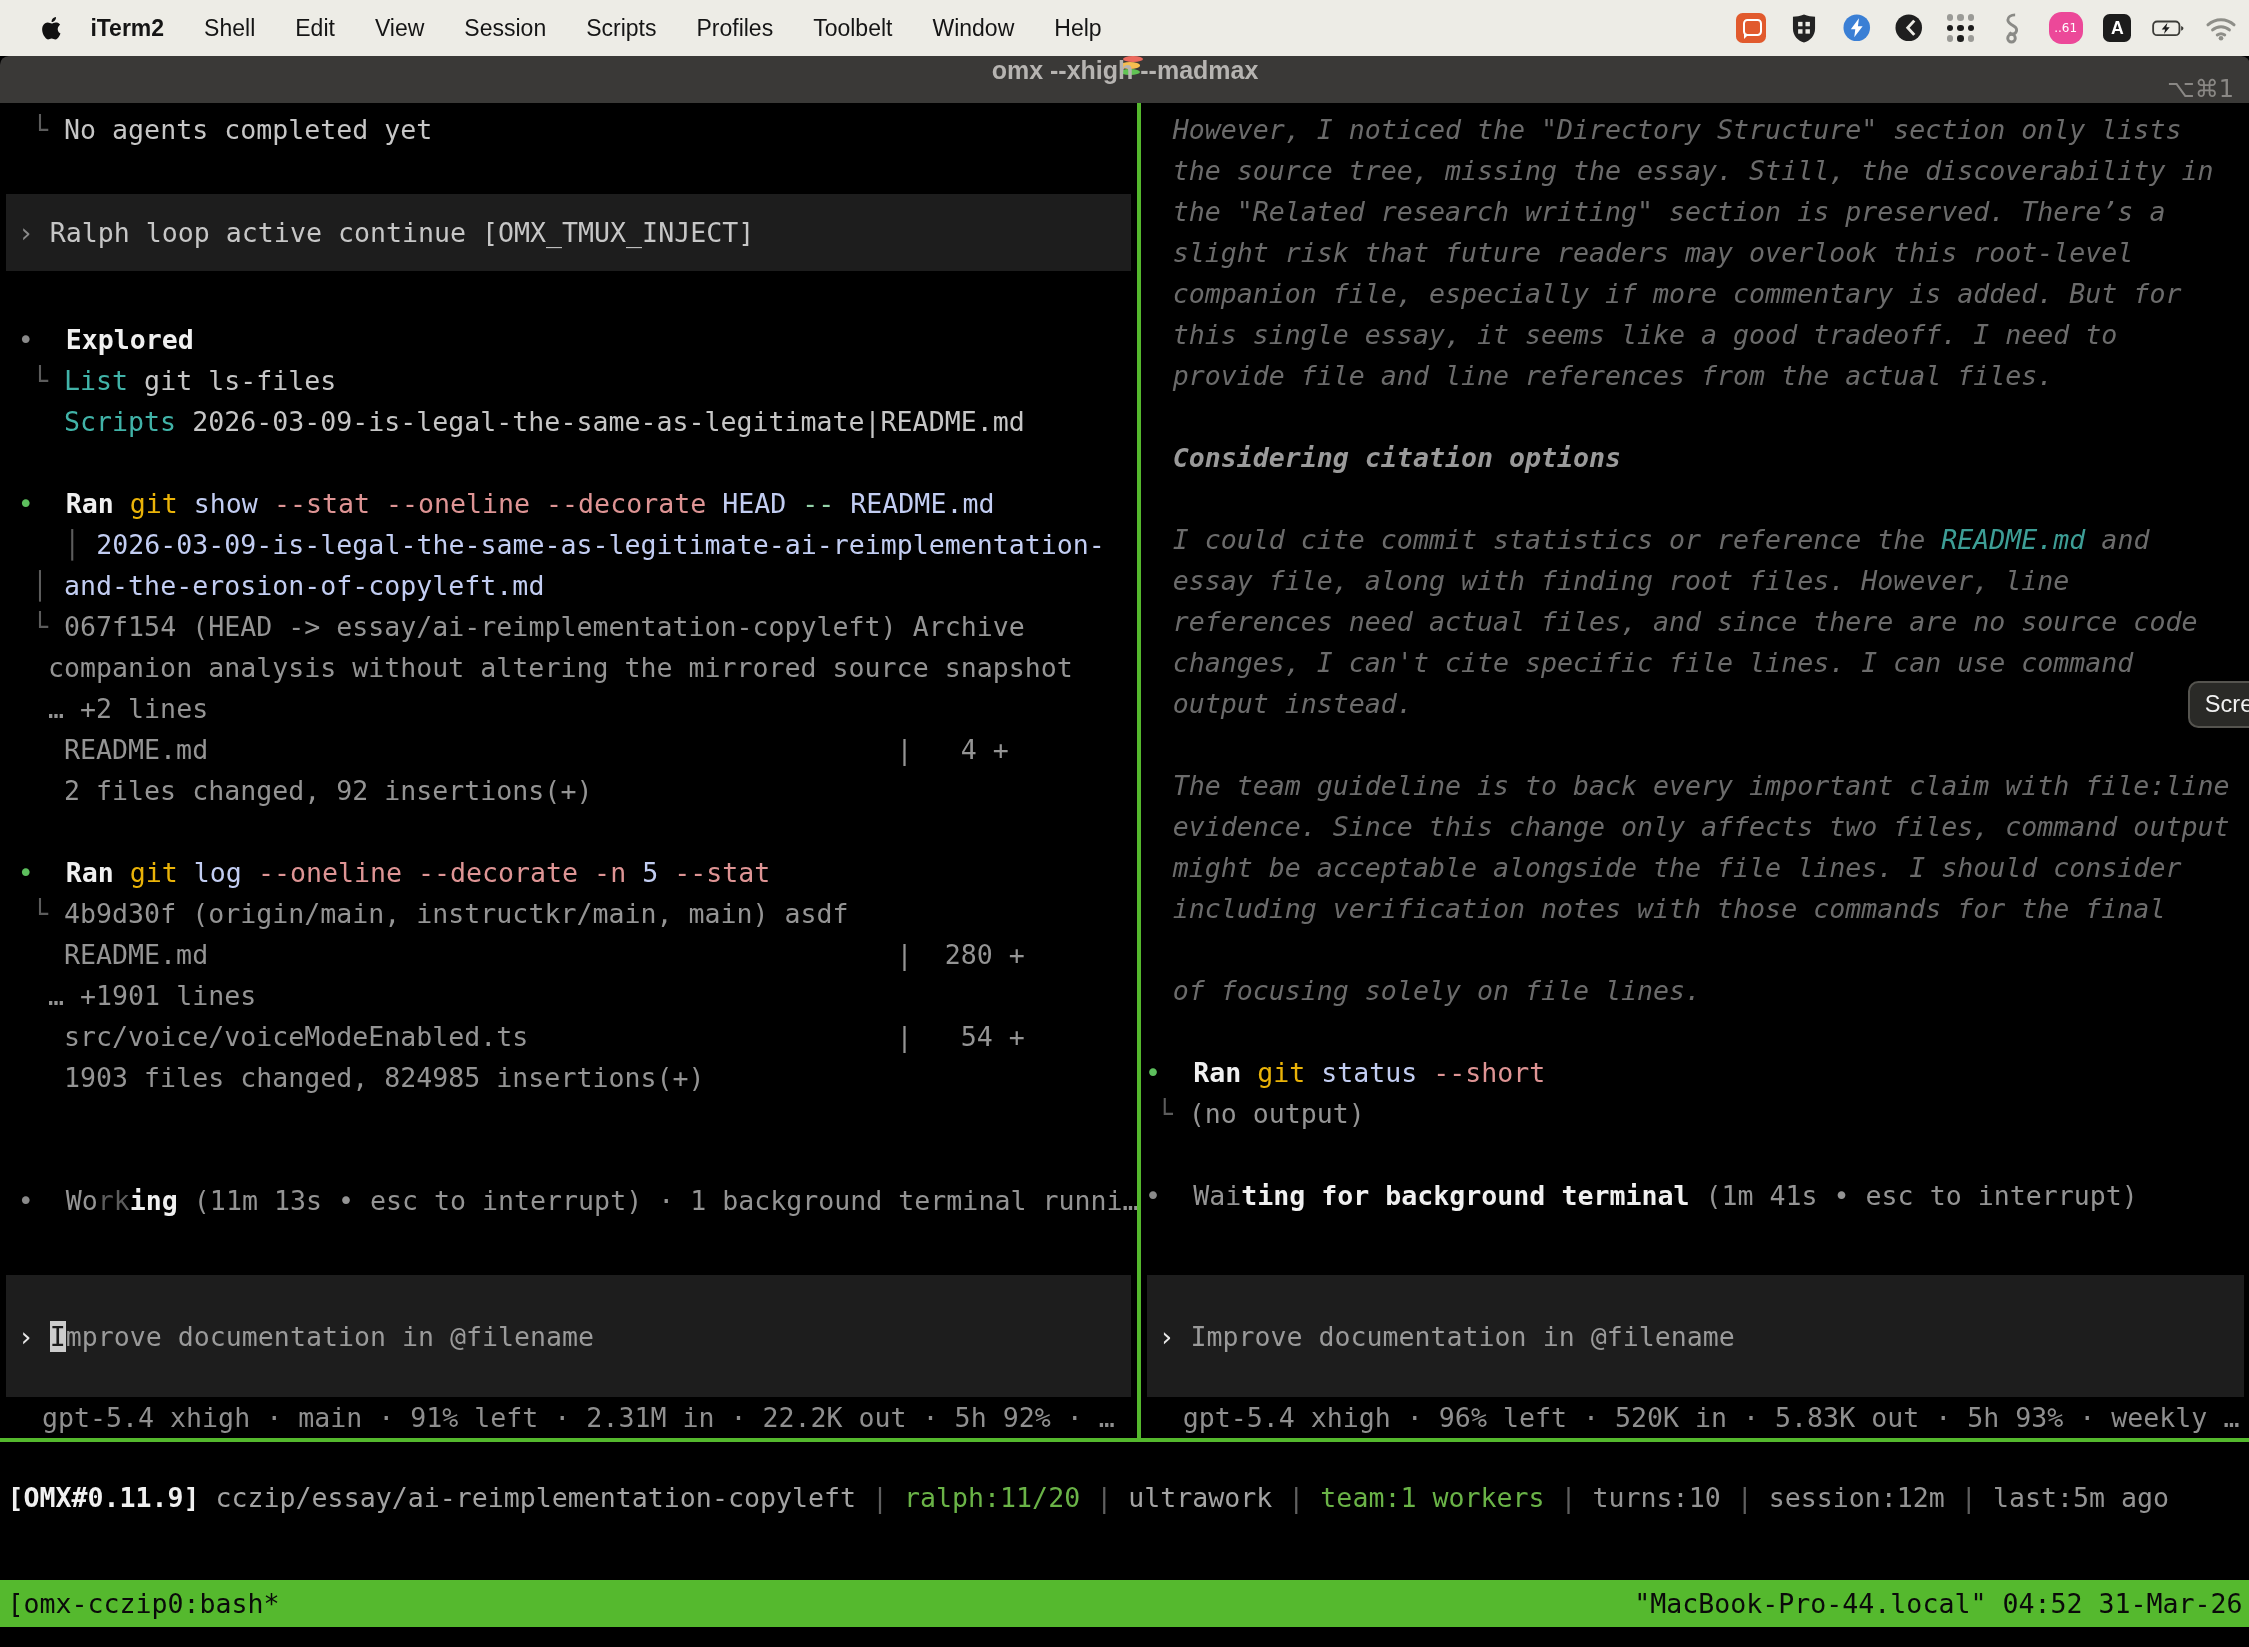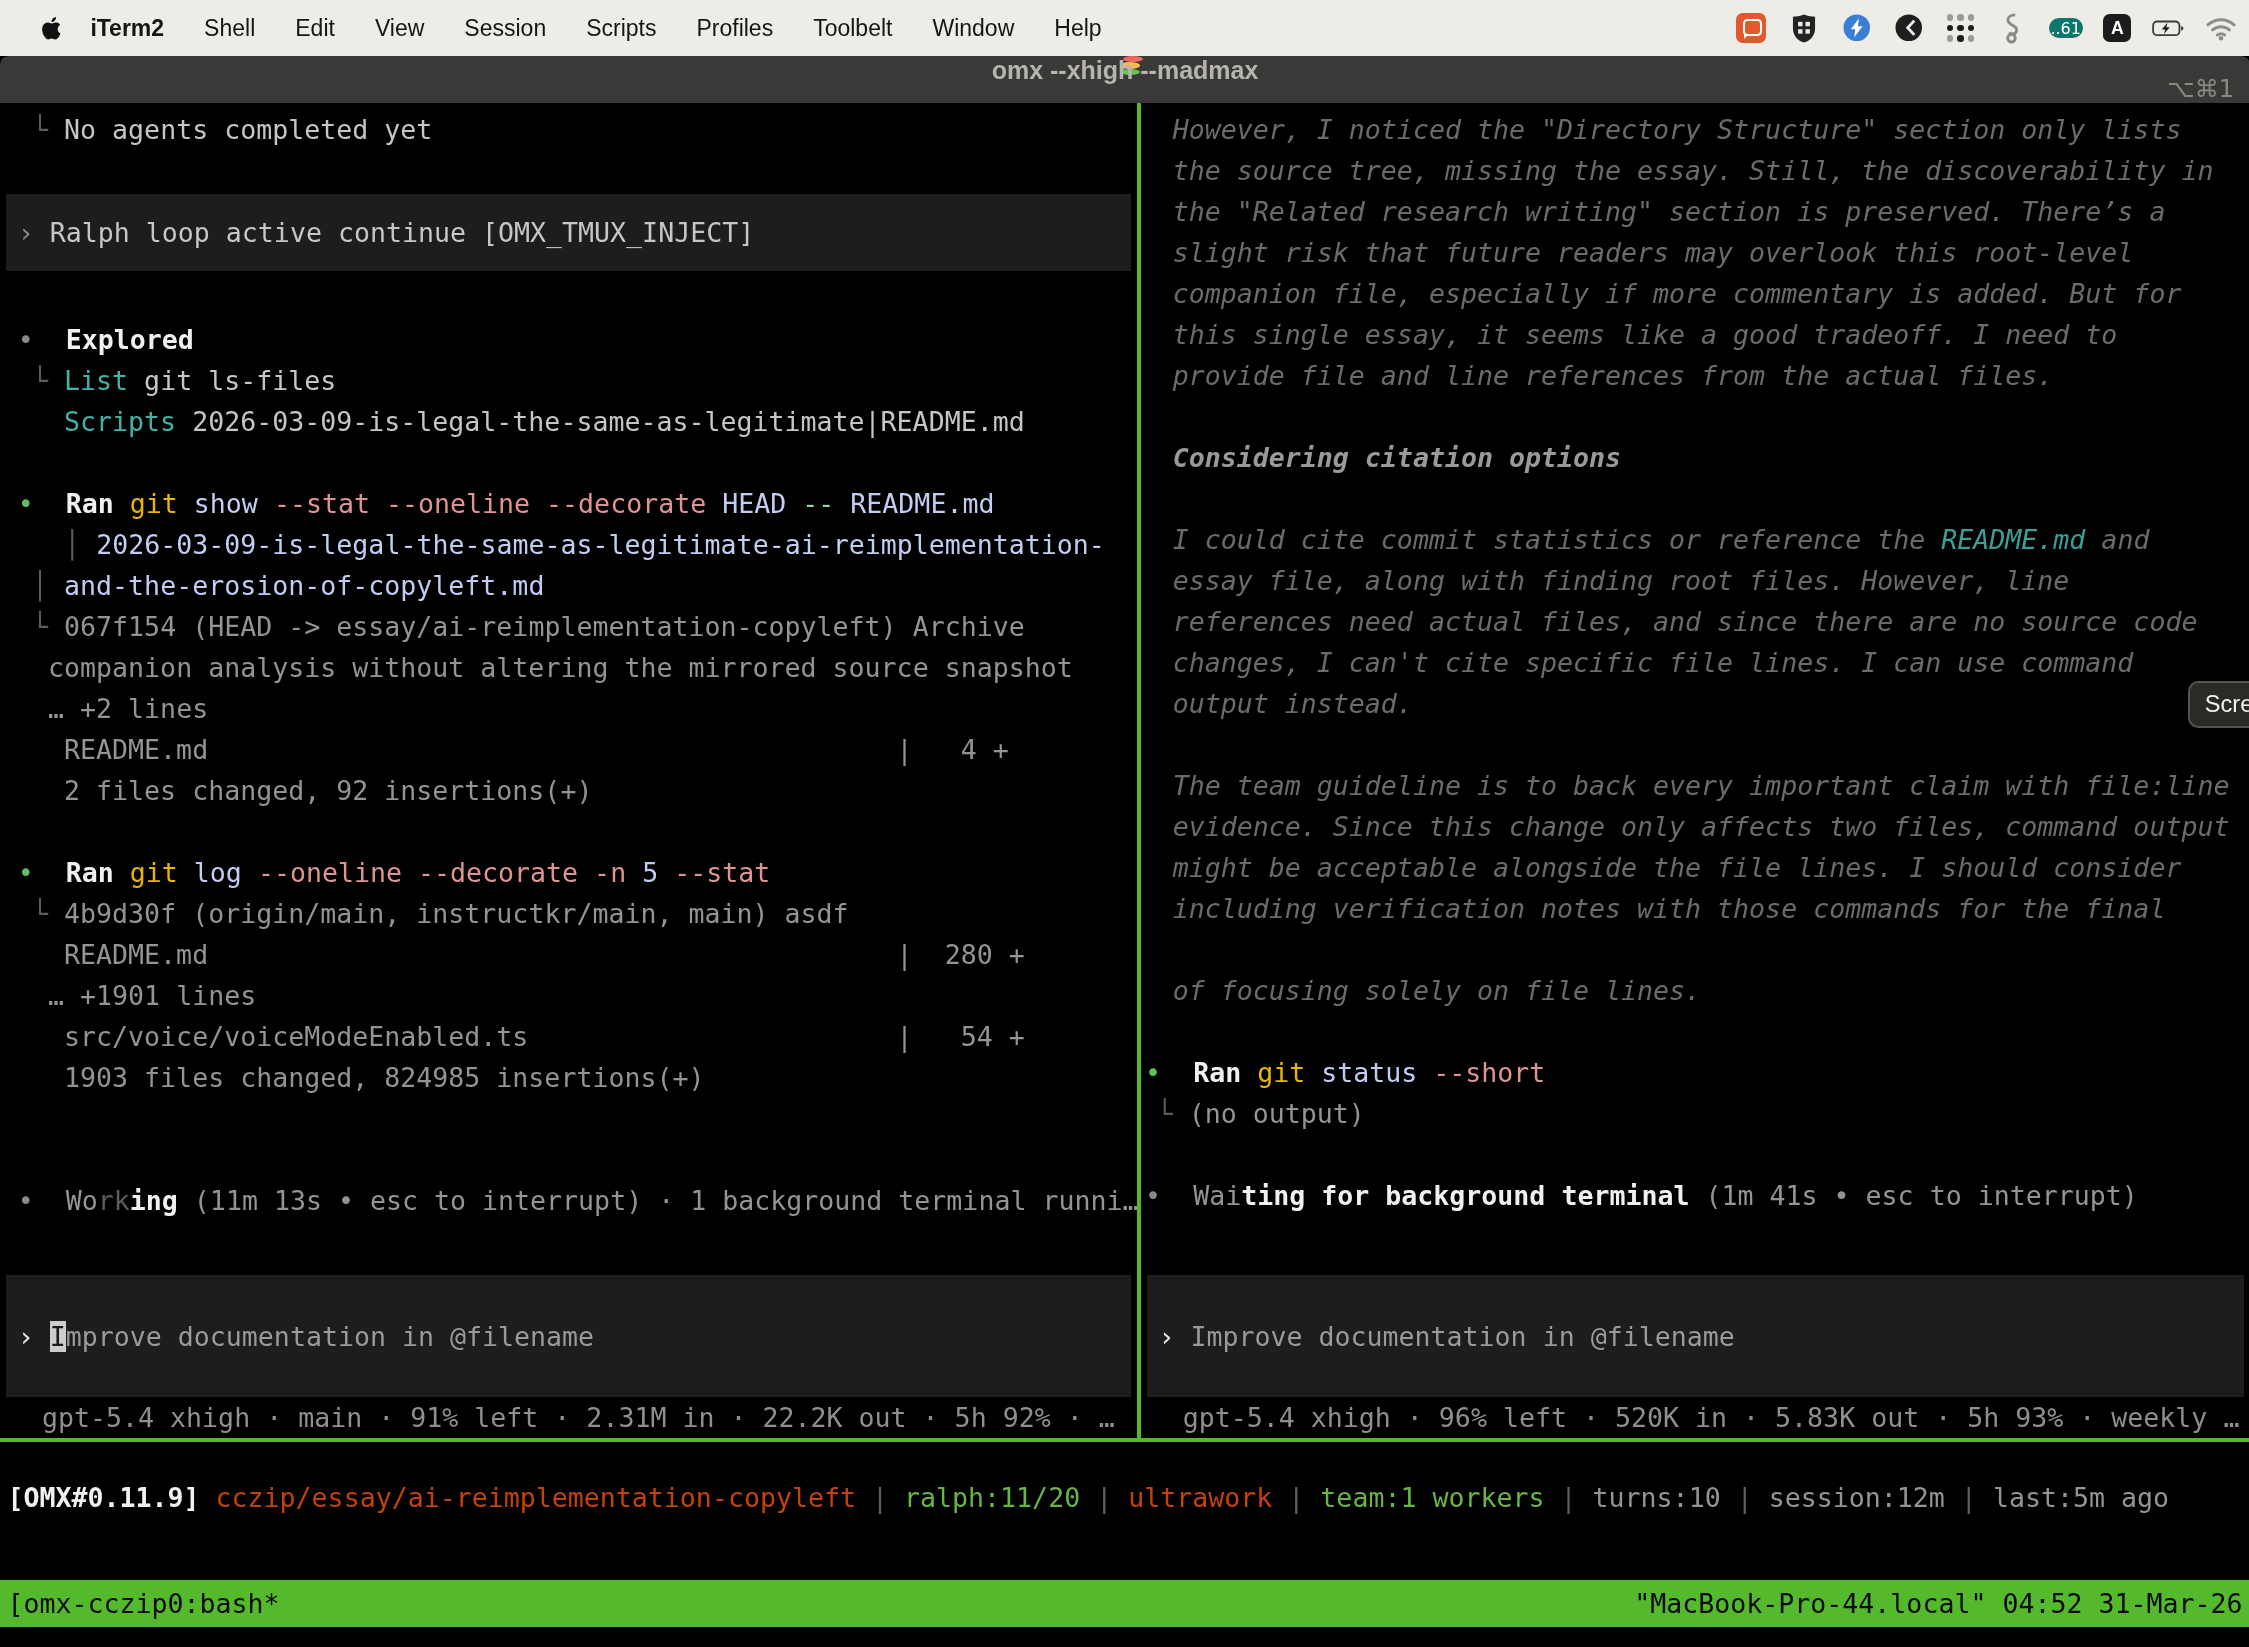--- a/index.html
+++ b/index.html
@@ -13,22 +13,22 @@
   #menu-items .mitem{padding:0 20px;white-space:nowrap;}
   #menu-items .mitem.bold{font-weight:bold;}
   .menu-right{margin-left:auto;display:flex;align-items:center;gap:20.7px;padding-right:13.3px;}
   .micon{width:32px;height:32px;display:flex;align-items:center;justify-content:center;}
   .icon-chat{width:29.5px;height:29.5px;border-radius:6.6px;background:#e15a2d;position:relative;}
   .icon-chat .bub{position:absolute;left:6.6px;top:5.9px;width:14.8px;height:13.3px;border:2.2px solid #fff;border-radius:4.4px;}
   .icon-chat .tail{position:absolute;left:7.4px;bottom:3.7px;width:0;height:0;
     border-left:5.9px solid #fff;border-bottom:5.9px solid transparent;}
   .dotgrid{width:29.5px;height:29.5px;display:grid;grid-template-columns:repeat(3,1fr);gap:2.2px;align-items:center;justify-items:center;}
   .dotgrid i{width:6.6px;height:6.6px;border-radius:50%;display:block;}
-  .badge-timer{min-width:34px;height:20px;border-radius:12.5px;background:#0f766e;color:#fff;
-    font-size:16px;display:flex;align-items:center;justify-content:center;font-family:"DejaVu Sans",sans-serif;}
+  .badge-timer{min-width:34px;height:32px;border-radius:12.5px;background:#ec4899;color:#fff;
+    font-size:12px;display:flex;align-items:center;justify-content:center;font-family:"DejaVu Sans",sans-serif;}
   .badge-a{width:28px;height:28px;border-radius:6.6px;background:#1c1c1c;color:#fff;font-weight:bold;
     font-size:17.7px;display:flex;align-items:center;justify-content:center;font-family:"Liberation Sans",sans-serif;}
   
   .titlebar{position:absolute;left:0;top:56px;width:2250px;height:47px;background:#3a3937;
     border-radius:8.9px 8.9px 0 0;display:flex;align-items:center;flex-direction:column;}
   .tl{width:20px;height:20px;border-radius:50%;margin-left:10.3px;}
   .tl.red{background:#ec6a5e;margin-left:16px;}
   .tl.yellow{background:#f5bd4f;}
   .tl.green{background:#61c454;}
   .title-text{position:absolute;left:0;right:0;text-align:center;
@@ -53,21 +53,21 @@
   .s-wb{color:#f0f0f0;font-weight:bold;}
   .s-teal{color:#41b3a8;}
   .s-peri{color:#eab308;}
   .s-lav{color:#c2cdf2;}
   .s-pink{color:#de9494;}
   .s-mint{color:#95d3a9;}
   .s-gbul{color:#5dbf5d;}
   .s-it{color:#6b6b6b;font-style:italic;}
   .s-ith{color:#9a9a9a;font-style:italic;font-weight:bold;}
   .s-tealit{color:#3d9e96;font-style:italic;}
-  .s-cyan{color:#c2410c;}
+  .s-cyan{color:#a3a3a3;}
   .s-grn{color:#6ab347;}
   .s-sep{color:#606060;}
   
   .banner{margin:44px 5.9px 7.4px 5.9px;height:77px;background:#1d1d1d;display:flex;align-items:center;
     font-size:26.6px;white-space:pre;padding-left:11.8px;}
   .inputbox{margin:0 5.9px;height:122px;background:#1d1d1d;display:flex;align-items:center;
     font-size:26.6px;white-space:pre;padding-left:11.8px;}
   .prompt{color:#e8e8e8;}
   .inputtext{color:#9a9a9a;}
   .cursorblock{background:#cccccc;color:#1a1a1a;}

